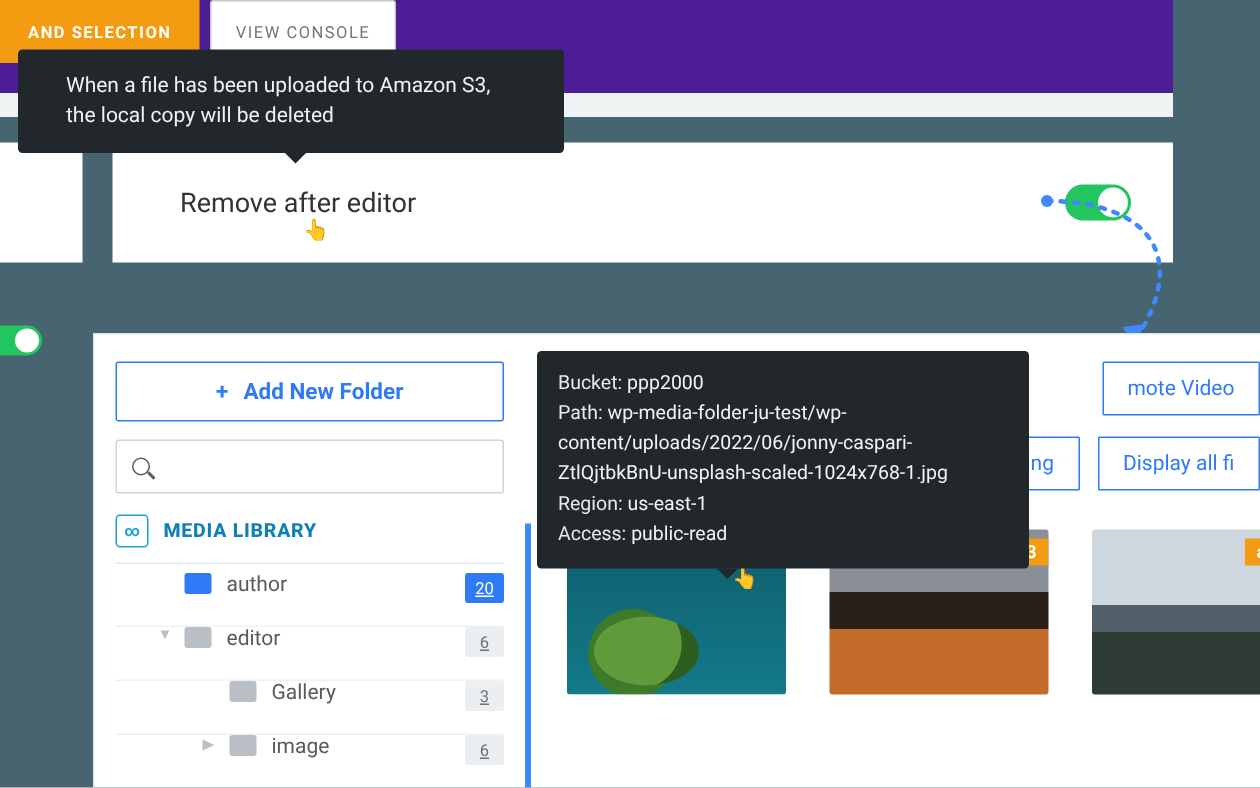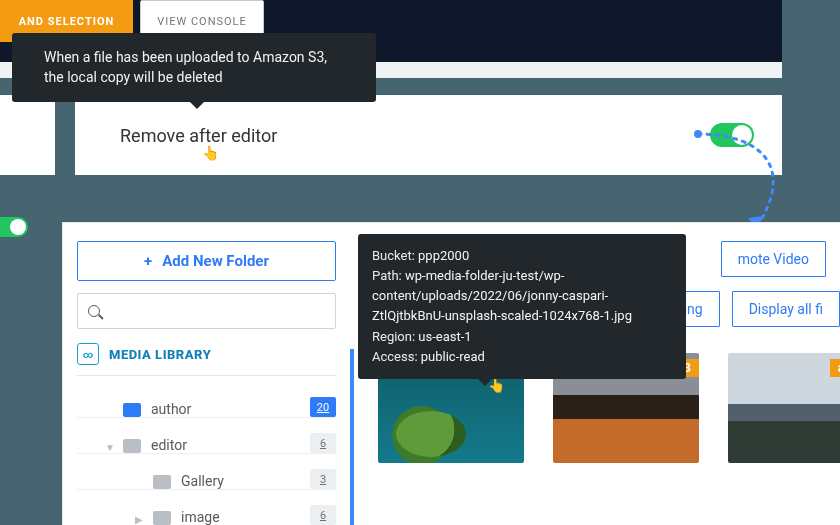--- a/index.html
+++ b/index.html
@@ -1,20 +1,20 @@
 <!DOCTYPE html>
 <html><head>
 <meta charset="utf-8">
 <style>
   * { box-sizing: border-box; margin: 0; padding: 0; font-family: -apple-system, BlinkMacSystemFont, "Segoe UI", Roboto, sans-serif; }
   body { background: #476571; width: 840px; height: 525px; overflow: hidden; position: relative; }
 
   
   .top-panel { position: absolute; left: 0; top: 0; right: 58px; height: 78px; background: #eef3f4; }
-  .top-panel-inner { background: #0f172a; height: 62px; width: 100%; position: absolute; top:0;padding-left:46px;}
+  .top-panel-inner { background: #4c1d95; height: 62px; width: 100%; position: absolute; top:0;padding-left:46px;}
   .exp-btn { position:absolute; left: 0; top:0; height:42px; width:133px; background:#f39c12; color:#fff; font-size:11px; font-weight:700; letter-spacing:1px; display:flex; align-items:center; justify-content:center; border:none;}
   .console-btn { position:absolute; left:140px; top:0; height:42px; width:124px; background:#fff; color:#767676; border:1px solid #c9c9c9; border-radius:2px; font-size:11px; font-weight:400; letter-spacing:1px; display:flex; align-items:center; justify-content:center;}
   .top-strip-left { position:absolute; left:0; top:95px; width:55px; height:80px; background:#fff; }
   .toggle-left { position:absolute; left:0; top:122px; width:28px; height:20px; background:#22c55e; border-radius:0 10px 10px 0; }
   .toggle-left::after{content:"";width:16px;height:16px;border-radius:50%;background:#fff;position:absolute;right:2px;top:2px;}
 
   .setting-panel { position:absolute; left:75px; top:95px; right:58px; height:80px; background:#fff; display:flex; align-items:center; padding-left:45px;}
   .setting-label { font-size:18px; color:#333; font-weight:400;}
   .toggle { position:absolute; right:28px; top:28px; width:44px; height:24px; background:#22c55e; border-radius:12px; cursor:pointer;}
   .toggle::after { content:""; position:absolute; right:2px; top:2px; width:20px; height:20px; border-radius:50%; background:#fff;}
@@ -35,33 +35,33 @@
   .search-wrap { margin-top:12px; height:36px; border:1px solid #cfd4d9; border-radius:2px; display:flex; align-items:center; padding:0 10px; gap:8px;}
   .search-wrap input { border:none; outline:none; font-size:13px; color:#777; width:100%; background:transparent;}
   .mag { width:12px; height:12px; border:1.5px solid #5a5a5a; border-radius:50%; position:relative;}
   .mag::after{content:"";position:absolute;width:6px;height:1.5px;background:#5a5a5a;left:9px;top:10px;transform:rotate(45deg);}
 
   .ml-head { margin-top:14px; display:flex; align-items:center; gap:10px; border-bottom:1px solid #e4e7ea; padding-bottom:10px;}
   .ml-badge { width:22px; height:22px; border:1.5px solid #1ea0d4; border-radius:3px; display:flex; align-items:center; justify-content:center; color:#1ea0d4; font-size:10px; font-weight:700;}
   .ml-title { color:#1280b8; font-weight:800; font-size:13px; letter-spacing:0.5px;}
 
   .tree { margin-top:6px; font-size:14px; color:#5a5a5a;}
-  .tree-row { display:flex; align-items:flex-end; height:36px; border-bottom:1px solid #eef1f3; position:relative;}
+  .tree-row { display:flex; align-items:flex-start; height:36px; border-bottom:1px solid #eef1f3; position:relative;}
   .tree-row .caret { width:18px; color:#b9bfc4; font-size:10px;}
   .tree-row .fld { width:18px; height:14px; border-radius:2px; margin-right:10px;}
   .fld.blue { background:#2f7af7;}
   .fld.gray { background:#b9bfc4;}
   .tree-row .name { flex:1; }
   .tree-row .count { min-width:26px; height:20px; border-radius:2px; background:#eceff2; color:#6b7076; font-size:11px; display:flex; align-items:center; justify-content:center; padding:0 6px;text-decoration:underline;}
   .tree-row .count.blue { background:#2f7af7; color:#fff;}
   .tree-row.d1 { padding-left:28px;}
   .tree-row.d2 { padding-left:58px;}
 
   .main { position:absolute; left:287px; top:0; right:0; bottom:0; padding:18px 0 0 14px;}
-  .top-actions { position:absolute; right:14px; top:18px; display:flex; gap:12px;}
+  .top-actions { position:absolute; right:0; top:18px; display:flex; gap:12px;}
   .action-btn { height:36px; border:1.5px solid #2f7af7; color:#2f7af7; background:#fff; padding:0 16px; font-size:14px; border-radius:1px; display:flex; align-items:center; cursor:pointer; white-space:nowrap;}
   .sec-actions { position:absolute; right:0; top:68px; display:flex; gap:12px;}
   .bluebar { position:absolute; left:0; top:126px; width:4px; height:200px; background:#3f89ff;}
 
   .thumbs { position:absolute; left:28px; top:130px; display:flex; gap:29px;}
   .thumb { width:146px; height:110px; border-radius:2px; position:relative; overflow:hidden;}
   .thumb .tag { position:absolute; right:0; top:6px; background:#f39c12; color:#fff; font-size:12px; font-weight:700; padding:2px 8px;}
   .thumb1 { background: radial-gradient(circle at 30% 75%, #3d7a2a 0 22%, transparent 23%), linear-gradient(#0f5d6b, #137a8a);}
   .thumb1::after{content:"";position:absolute;left:18px;bottom:6px;width:70px;height:46px;background: radial-gradient(circle at 40% 40%, #5f9a3b 0 60%, #2e5e1f 61%); border-radius:50%;}
   .thumb2 { background: linear-gradient(#8a8f97 0 38%, #2a201a 38% 60%, #c46a2a 60% 100%);}

